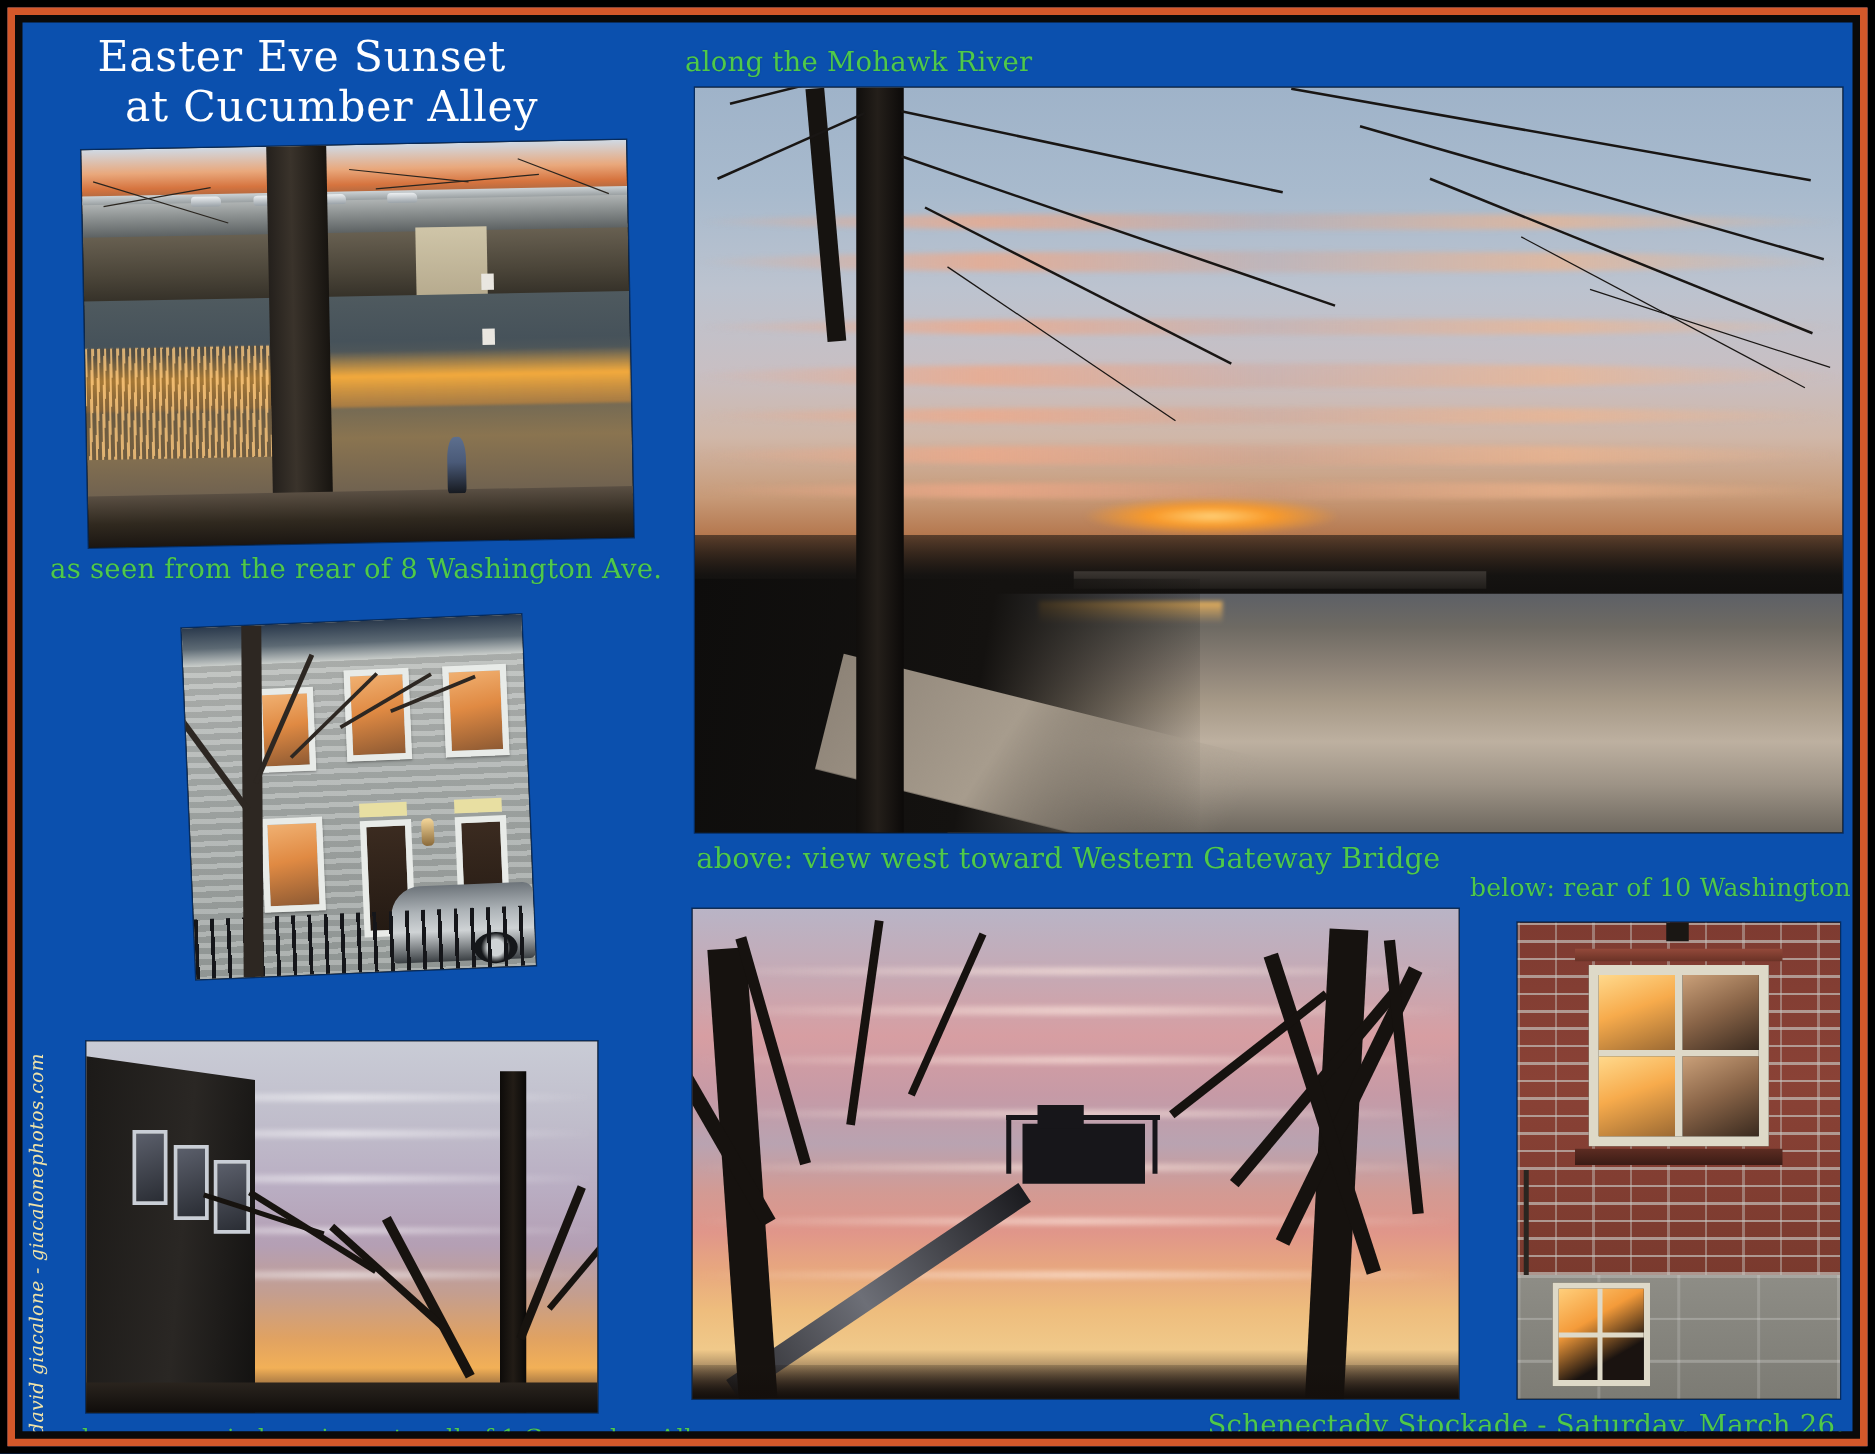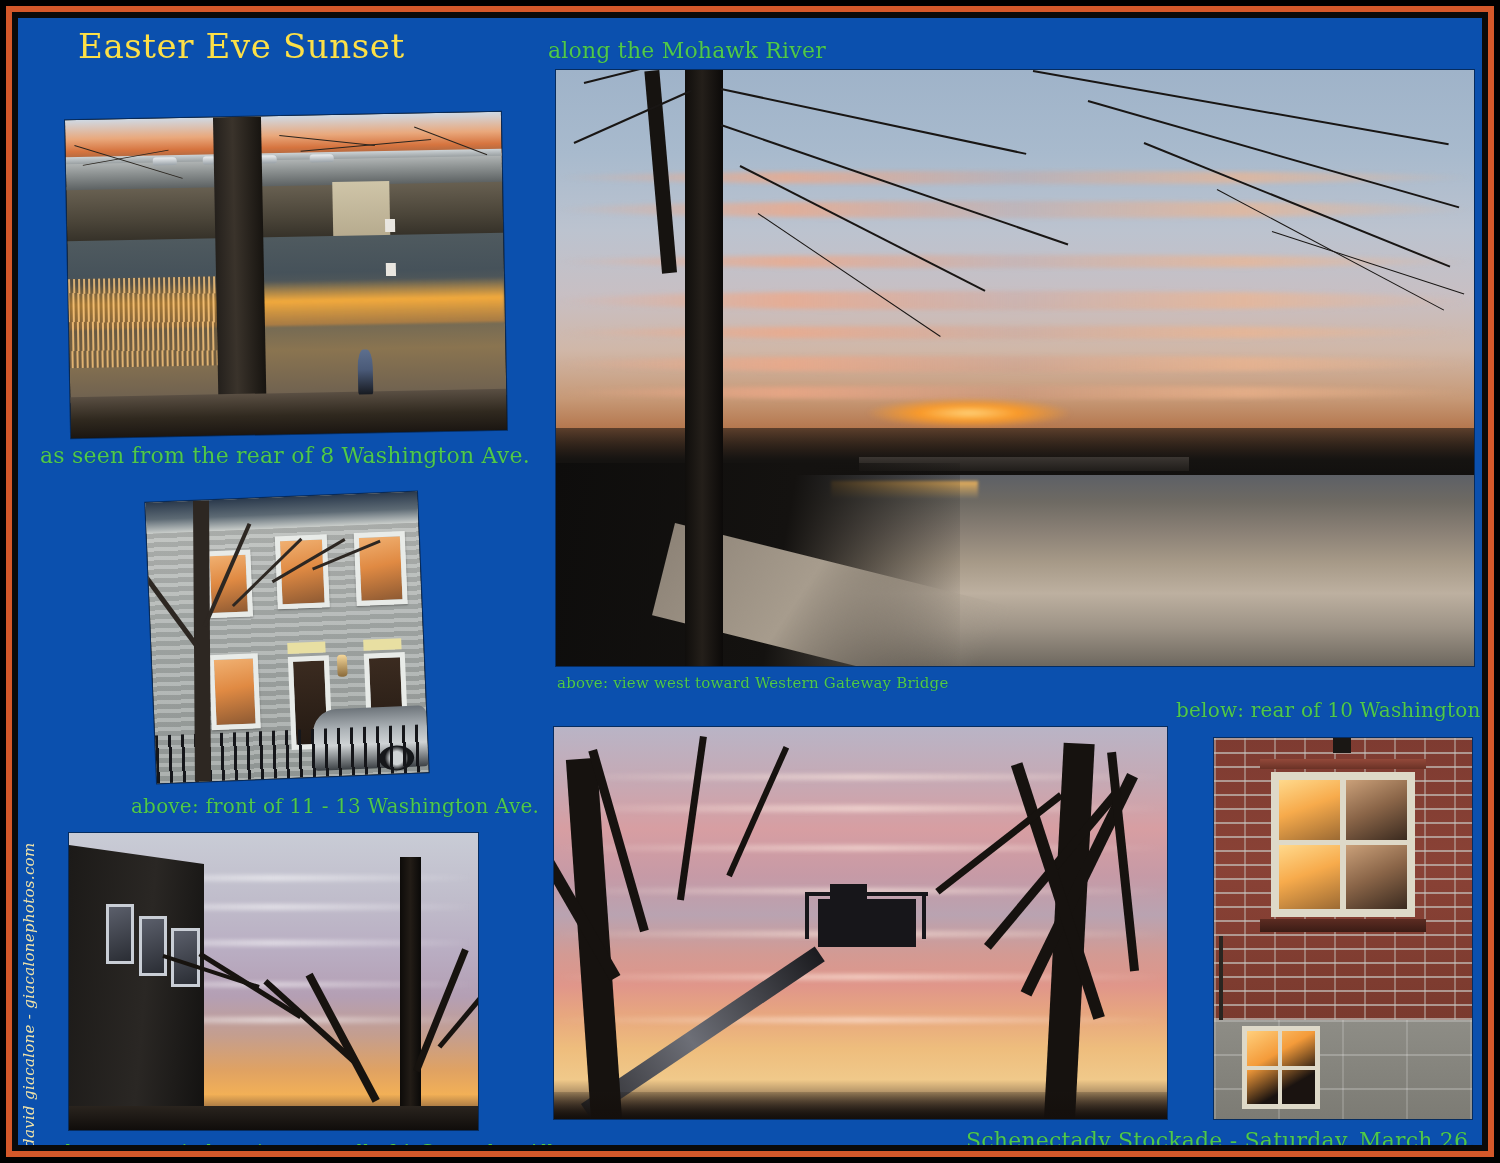--- a/index.html
+++ b/index.html
@@ -34,21 +34,21 @@
     font-family: "DejaVu Serif", serif;
     font-weight: 400;
     letter-spacing: .2px;
     white-space: nowrap;
     text-shadow: 0 0 1px rgba(0,0,0,.25);
   }
 
   #title {
     position:absolute;
     left: 60px; top: 8px;
-    color:#fde047;
+    color:#ffffff;
     font-family:"DejaVu Serif", serif;
     font-size: 34px;
     line-height: 1.18;
     letter-spacing: .6px;
     text-align: left;
   }
   #title .l2 { padding-left: 22px; display:block; }
 
   .photo {
     position: absolute;
@@ -227,29 +227,29 @@
 <body>
 
 <div id="poster">
   <div id="rim-orange"></div>
   <div id="rim-black"></div>
 
   <div id="field">
 
     <div id="title">
       <span class="l1">Easter Eve Sunset</span>
+      <span class="l2">at Cucumber Alley</span>
     </div>
 
     <div class="cap" style="left:530px; top:20px; font-size:22px;">along the Mohawk River</div>
 
     <div class="cap" style="left:22px; top:425px; font-size:22px;">as seen from the rear of 8 Washington Ave.</div>
 
-    <div class="cap" style="left:113px; top:776px; font-size:20px;">above: front of 11 - 13 Washington Ave.</div>
-
-    <div class="cap" style="left:539px; top:656px; font-size:15px;">above: view west toward Western Gateway Bridge</div>
+
+    <div class="cap" style="left:539px; top:656px; font-size:23px;">above: view west toward Western Gateway Bridge</div>
 
     <div class="cap" style="left:1158px; top:680px; font-size:20px;">below: rear of 10 Washington Ave.</div>
 
     <div class="cap" style="left:36px; top:1122px; font-size:19px;">above:new windows in east wall of 1 Cucumber Alley</div>
 
 
     <div class="cap" style="left:948px; top:1110px; font-size:22px;">Schenectady Stockade  - Saturday, March 26, 2016</div>
 
     <div id="credit">david giacalone - giacalonephotos.com</div>
 

